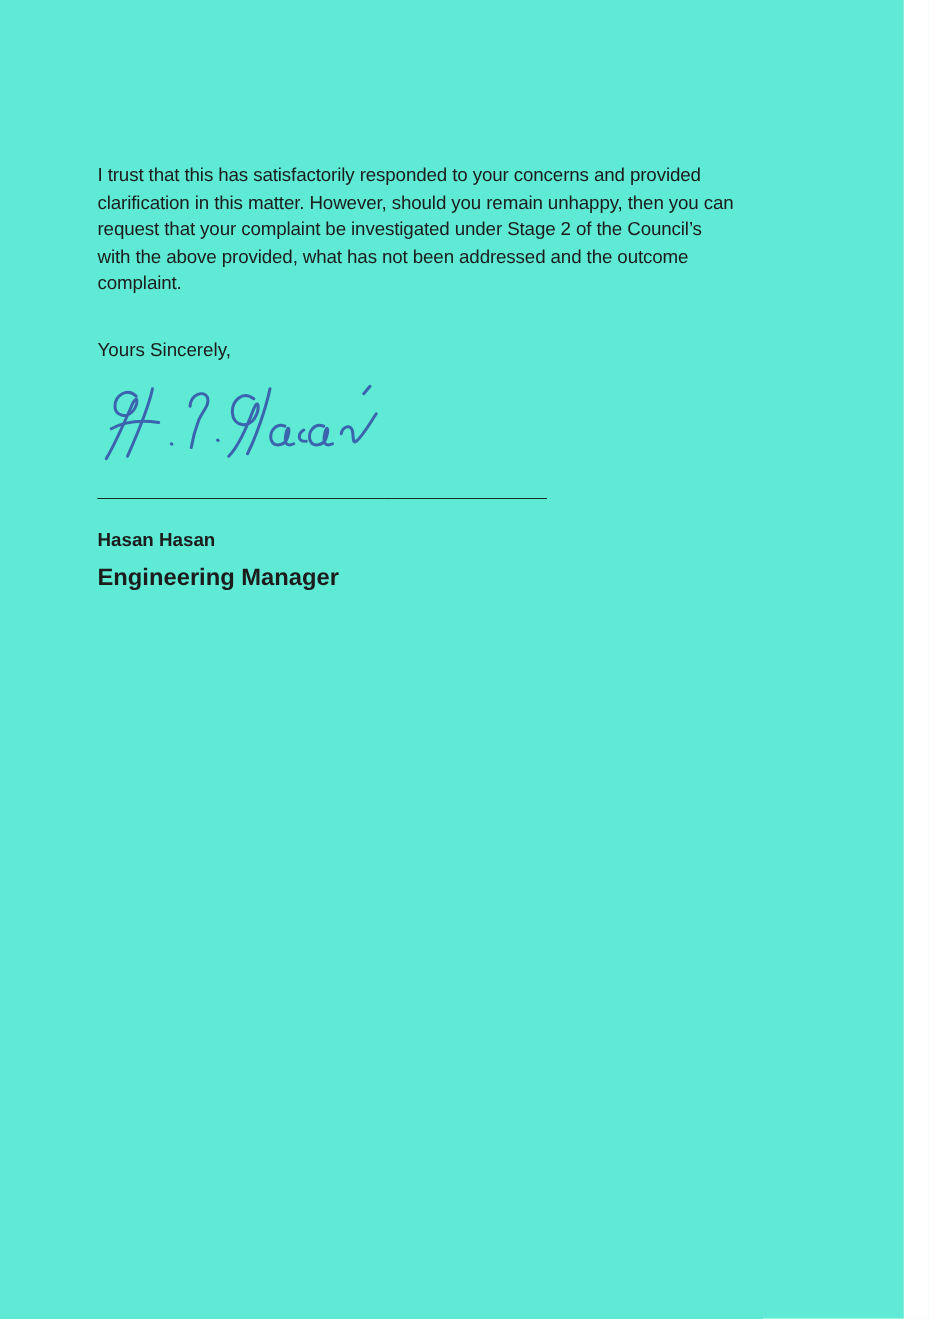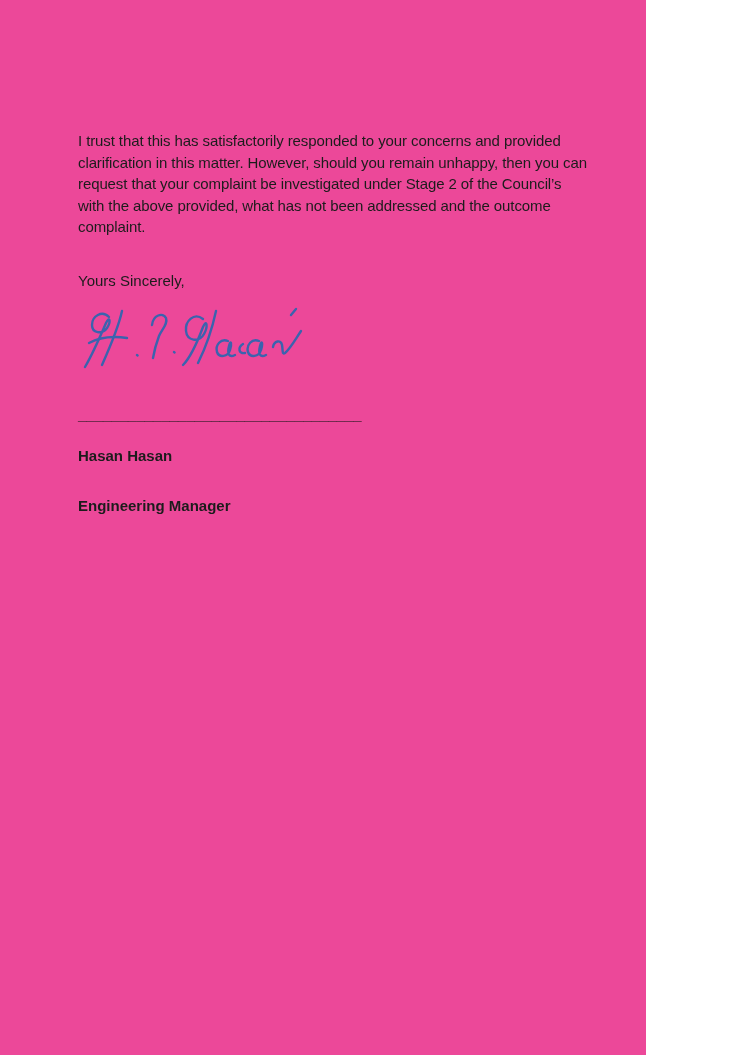--- a/index.html
+++ b/index.html
@@ -1,20 +1,20 @@
 <!DOCTYPE html>
 <html><head>
 <meta charset="utf-8">
 <style>
   html, body { margin: 0; padding: 0; background: #ffffff; }
   .page {
     position: relative;
-    width: 646px;
+    width: 723px;
     height: 1055px;
-    background: #ec4899;
+    background: #5eead4;
     overflow: hidden;
     font-family: "Liberation Sans", sans-serif;
     color: #1c1c1c;
   }
   .content {
     position: absolute;
     left: 78px;
     top: 130px;
     width: 600px;
   }
@@ -30,36 +30,36 @@
     line-height: 21.5px;
   }
   .signature-wrap {
     margin-top: 12px;
     margin-left: 4px;
     width: 232px;
     height: 76px;
   }
   .signature-wrap svg { display: block; }
   .sig-line {
-    margin-top: 25px;
-    font-size: 15px;
+    margin-top: 2px;
+    font-size: 19px;
     line-height: 21px;
     white-space: nowrap;
     color: #141414;
     font-weight: bold;
   }
   .name {
     margin-top: 20px;
     font-size: 15px;
     line-height: 21.5px;
     font-weight: bold;
   }
   .role {
-    margin-top: 28px;
-    font-size: 15px;
+    margin-top: 8px;
+    font-size: 19px;
     line-height: 21.5px;
     font-weight: bold;
   }
   .dept {
     font-size: 15px;
     line-height: 21.5px;
     font-weight: bold;
   }
 </style>
 </head>

